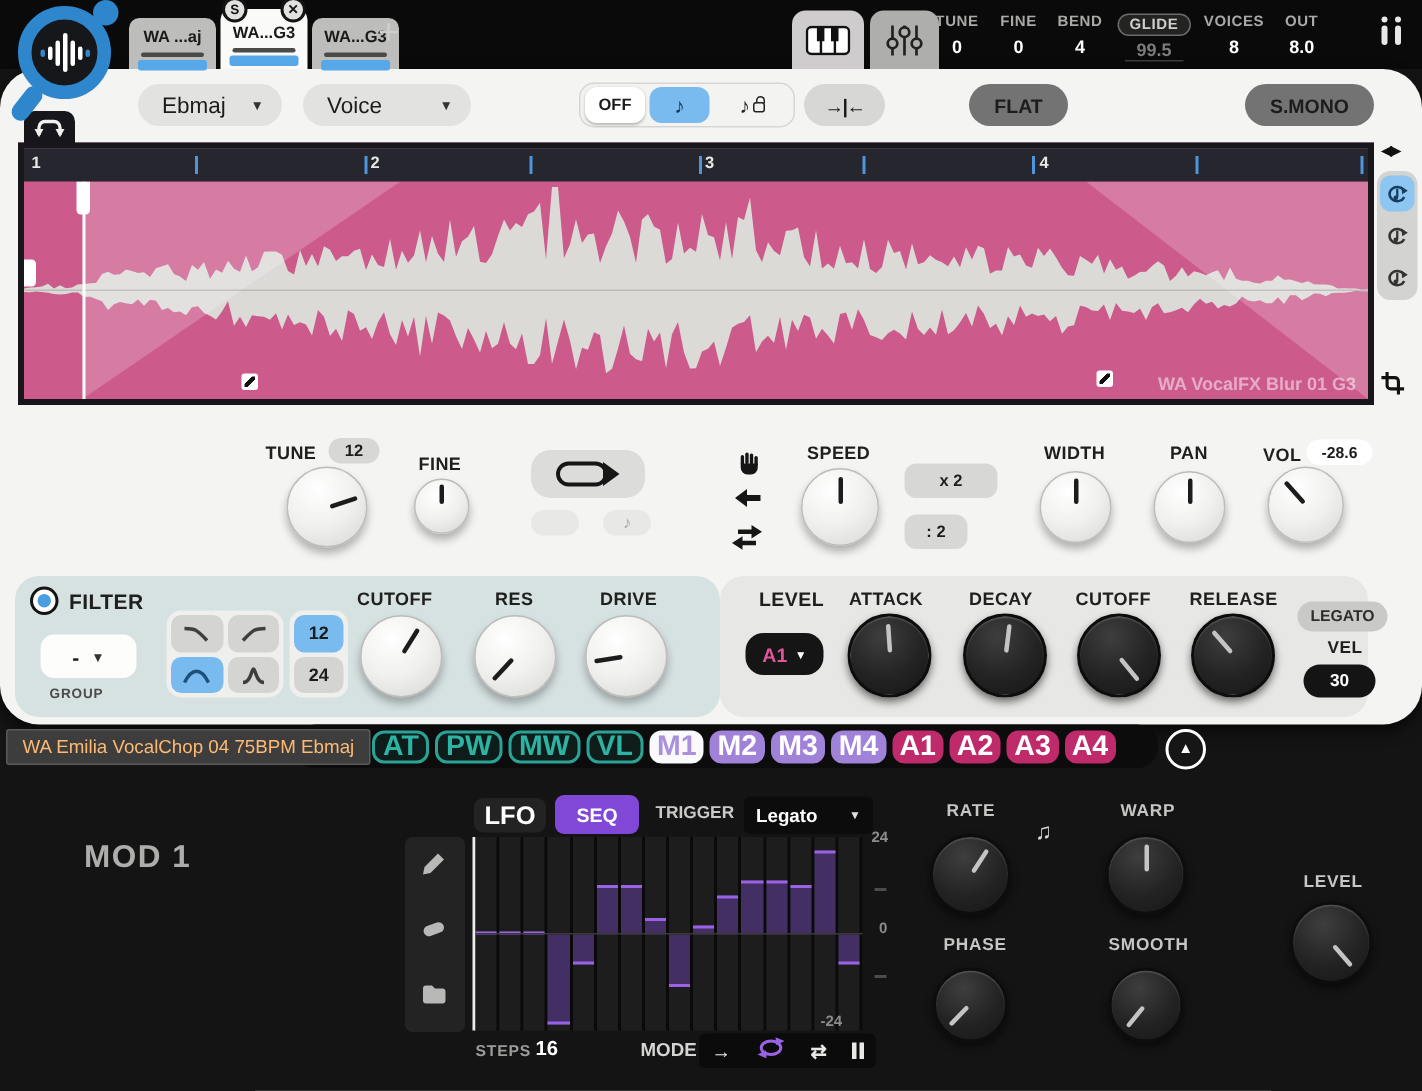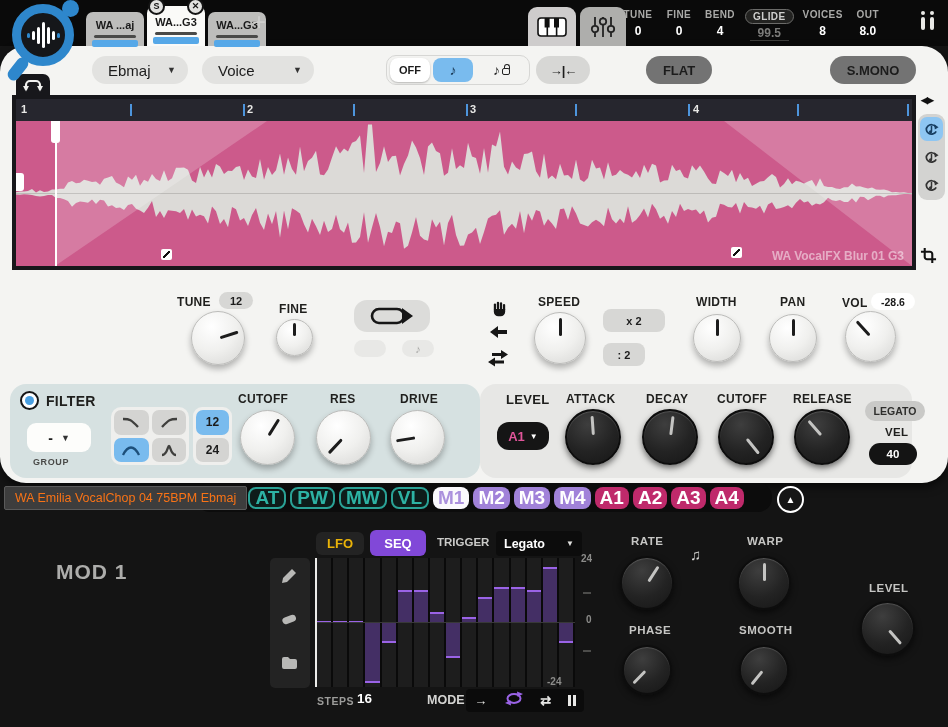--- a/index.html
+++ b/index.html
@@ -104,26 +104,26 @@
 #legato-btn{position:absolute;left:865px;top:401px;width:60px;height:20px;background:#c9c9c7;border-radius:10px;display:flex;align-items:center;justify-content:center;font-size:10.5px;font-weight:700;color:#2e2e2c;}
 #vel-pill{position:absolute;left:869px;top:443px;width:48px;height:22px;background:#141414;border-radius:11px;display:flex;align-items:center;justify-content:center;font-size:11.5px;font-weight:700;color:#fff;}
 
 #badge-bar{position:absolute;left:196px;top:483px;width:576px;height:29px;background:#0c0c0c;border-radius:14px;display:flex;gap:4px;align-items:center;padding:0 8px;z-index:3;}
 .badge{height:22px;min-width:34px;padding:0 5px;border-radius:8px;display:flex;align-items:center;justify-content:center;font-size:19px;font-weight:700;}
 .badge.teal{background:#0e1c1a;color:#2db3a4;border:2px solid #2aa296;}
 .badge.mod{background:#a182d9;color:#fff;}
 .badge.mod.active{background:#faf9fc;color:#ab91dd;}
 .badge.adsr{background:#bf2a6b;color:#fff;}
 .badge.dim{opacity:.5;}
-#tooltip{position:absolute;left:4px;top:486px;height:24px;background:#3d3d3d;border:1px solid #5a5a5a;color:#f97316;font-size:12.5px;display:flex;align-items:center;padding:0 10px;z-index:6;border-radius:2px;white-space:nowrap;}
+#tooltip{position:absolute;left:4px;top:486px;height:24px;background:#3d3d3d;border:1px solid #5a5a5a;color:#fdba74;font-size:12.5px;display:flex;align-items:center;padding:0 10px;z-index:6;border-radius:2px;white-space:nowrap;}
 #up-btn{position:absolute;left:777px;top:486px;width:27px;height:27px;border-radius:50%;background:#161616;border:2.5px solid #fff;display:flex;align-items:center;justify-content:center;z-index:4;}
 #up-btn span{color:#fff;font-size:10px;line-height:10px;}
 
 #mod-title{position:absolute;left:56px;top:560px;font-size:21px;font-weight:700;color:#adadab;letter-spacing:1px;}
-#lfo-btn{position:absolute;left:316px;top:532px;width:48px;height:23px;background:#232323;border-radius:6px;display:flex;align-items:center;justify-content:center;font-size:13px;font-weight:700;color:#eab308;}
+#lfo-btn{position:absolute;left:316px;top:532px;width:48px;height:23px;background:#232323;border-radius:6px;display:flex;align-items:center;justify-content:center;font-size:17px;font-weight:700;color:#ffffff;}
 #seq-btn{position:absolute;left:370px;top:530px;width:56px;height:26px;background:#8148d8;border-radius:6px;display:flex;align-items:center;justify-content:center;font-size:13px;font-weight:700;color:#fff;}
 #trigger-label{position:absolute;left:437px;top:536px;font-size:11.5px;font-weight:700;color:#cacac8;}
 #trigger-dd{position:absolute;left:496px;top:531px;width:86px;height:25px;background:#0c0c0c;border-radius:4px;display:flex;align-items:center;justify-content:space-between;padding:0 8px;font-size:12.5px;font-weight:700;color:#fff;}
 #trigger-dd .caret-d{color:#e0e0de;font-size:8px;}
 #seq-tools{position:absolute;left:270px;top:558px;width:40px;height:130px;background:#232323;border-radius:5px;}
 .tool-btn{position:absolute;left:11px;}
 #seq-wrap{position:absolute;left:315px;top:558px;width:260px;height:129px;border-left:2px solid #ececea;background:#1b1b1b;}
 #seq-bars{position:absolute;inset:0;display:flex;}
 .step{position:relative;flex:1;border-right:2px solid #0a0a0a;background:#1d1d1d;}
 .step .bar{position:absolute;left:0;right:0;background:rgba(131,75,219,.38);}
@@ -442,21 +442,21 @@
   <span class="slabel" style="left:717px;top:392px">CUTOFF</span>
   <div class="knob k-dark" style="left:718px;top:409px;width:56px;height:56px">
       <div class="kp" style="transform: rotate(141deg);"></div>
     </div>
   <span class="slabel" style="left:793px;top:392px">RELEASE</span>
   <div class="knob k-dark" style="left:794px;top:409px;width:56px;height:56px">
       <div class="kp" style="transform: rotate(-41deg);"></div>
     </div>
   <div id="legato-btn">LEGATO</div>
   <span class="slabel" style="left:885px;top:426px;font-size:11.5px">VEL</span>
-  <div id="vel-pill">40</div>
+  <div id="vel-pill">30</div>
 
   <div id="badge-bar">
       <span class="badge teal dim">KX</span>
       <span class="badge teal">AT</span>
       <span class="badge teal">PW</span>
       <span class="badge teal">MW</span>
       <span class="badge teal">VL</span>
       <span class="badge mod active">M1</span>
       <span class="badge mod">M2</span>
       <span class="badge mod">M3</span>

